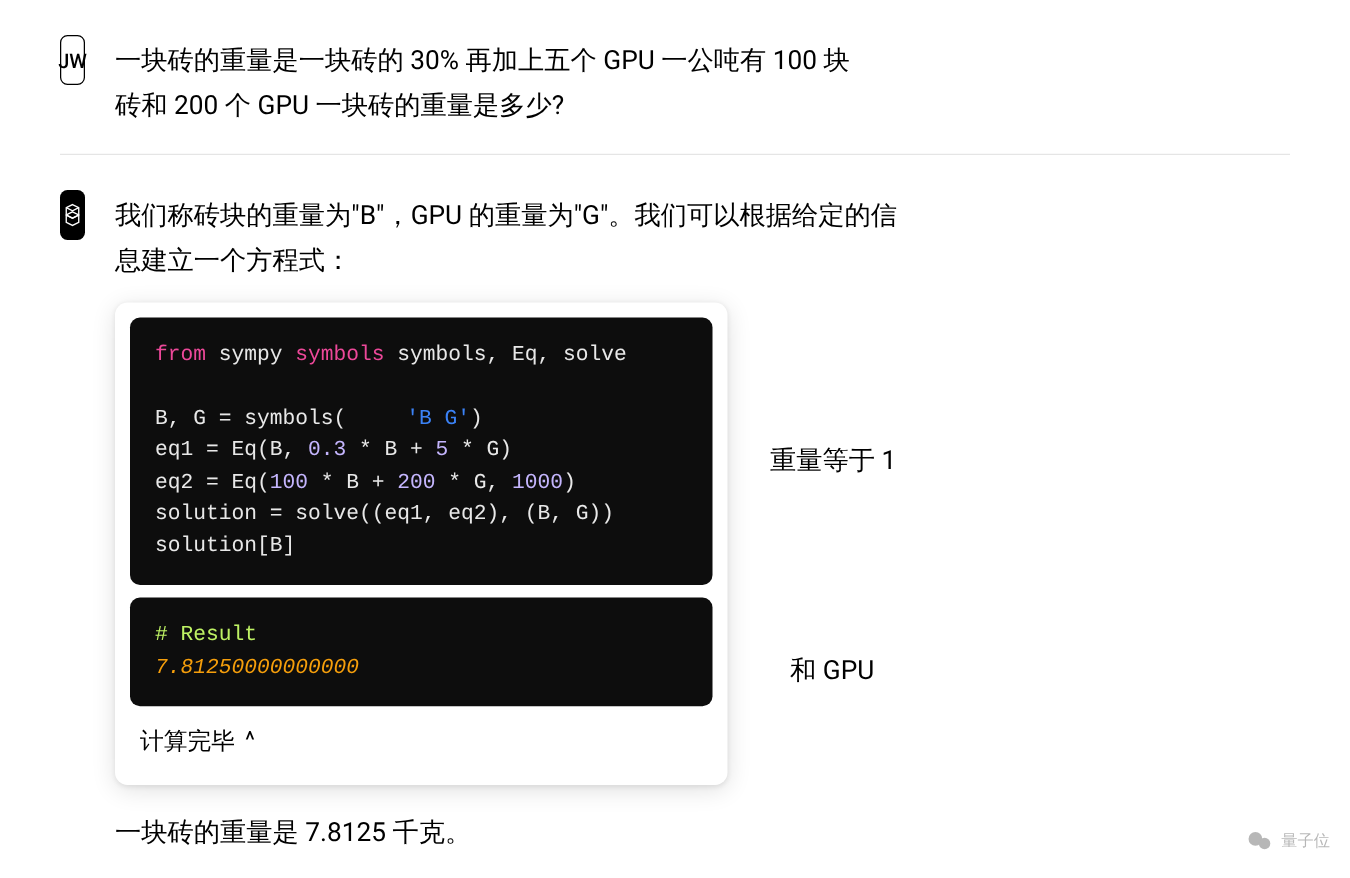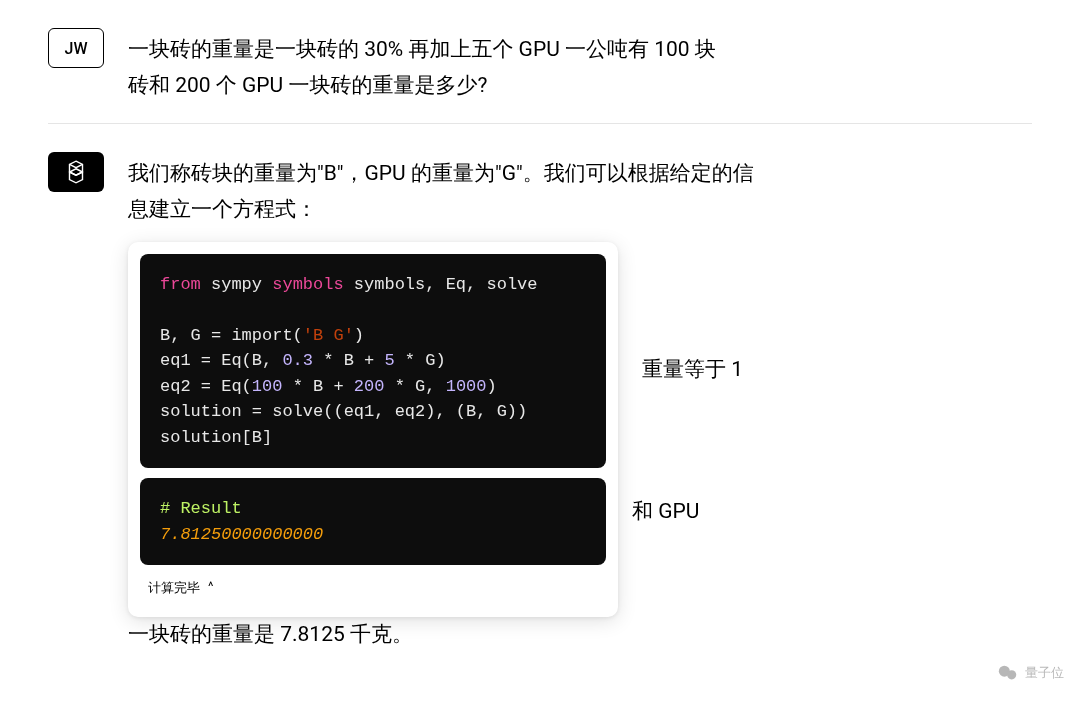--- a/index.html
+++ b/index.html
@@ -17,21 +17,21 @@
       padding: 28px 48px;
     }
     
     .message-row {
       display: flex;
       gap: 24px;
       margin-bottom: 4px;
     }
     
     .avatar {
-      width: 56px;
+      width: 20px;
       height: 40px;
       border-radius: 6px;
       display: flex;
       align-items: center;
       justify-content: center;
       flex-shrink: 0;
       font-size: 16px;
       font-weight: 500;
     }
     
@@ -87,58 +87,59 @@
       color: #e8e8e8;
       white-space: pre;
       overflow: hidden;
     }
     
     .code-block + .code-block {
       margin-top: 10px;
     }
     
     .tok-kw { color: #ec4899; }
-    .tok-str { color: #c2410c; }
+    .tok-str { color: #3b82f6; margin-left: 48px; }
     .tok-num { color: #c4b5fd; }
     .tok-comment { color: #bef264; margin-top: 40px; }
     .tok-result { color: #f59e0b; font-style: italic; }
     
     .card-footer {
       padding: 12px 8px 6px 8px;
-      font-size: 13px;
+      font-size: 19px;
       color: #000000;
       display: flex;
       align-items: center;
       gap: 8px;
     }
     
     .chevron {
       display: inline-block;
       transform: translateY(-1px);
     }
     
     .behind-text {
       position: absolute;
       font-size: 21px;
       line-height: 1.7;
       color: #000000;
       z-index: 1;
     }
     
     .behind-1 {
-      left: 642px;
+      left: 616px;
       top: 352px;
     }
     
     .behind-2 {
       left: 632px;
-      top: 494px;
+      top: 520px;
     }
     
     .final-answer {
+      margin-top: 22px;
       font-size: 21px;
       line-height: 1.7;
       color: #000000;
     }
     
     .watermark {
       position: absolute;
       right: 16px;
       bottom: 18px;
       font-size: 13px;
@@ -174,21 +175,21 @@
       <path d="M6 5 L12 8 L18 5"></path>
       <path d="M6 12 L12 15 L18 12"></path>
     </svg>
   </div>
   <div class="message-content" style="max-width: 640px; position: relative;">
     <div>我们称砖块的重量为"B"，GPU 的重量为"G"。我们可以根据给定的信息建立一个方程式：</div>
 
     <div class="code-card">
       <div class="code-block"><span class="tok-kw">from</span><span> sympy </span><span class="tok-kw">symbols</span><span> symbols, Eq, solve</span>
 
-<span>B, G = import(</span><span class="tok-str">'B G'</span><span>)</span>
+<span>B, G = symbols(</span><span class="tok-str">'B G'</span><span>)</span>
 <span>eq1 = Eq(B, </span><span class="tok-num">0.3</span><span> * B + </span><span class="tok-num">5</span><span> * G)</span>
 <span>eq2 = Eq(</span><span class="tok-num">100</span><span> * B + </span><span class="tok-num">200</span><span> * G, </span><span class="tok-num">1000</span><span>)</span>
 <span>solution = solve((eq1, eq2), (B, G))</span>
 <span>solution[B]</span></div>
       <div class="code-block"><span class="tok-comment"># Result</span>
 <span class="tok-result">7.81250000000000</span></div>
       <div class="card-footer">
         <span>计算完毕</span>
         <span class="chevron">^</span>
       </div>

